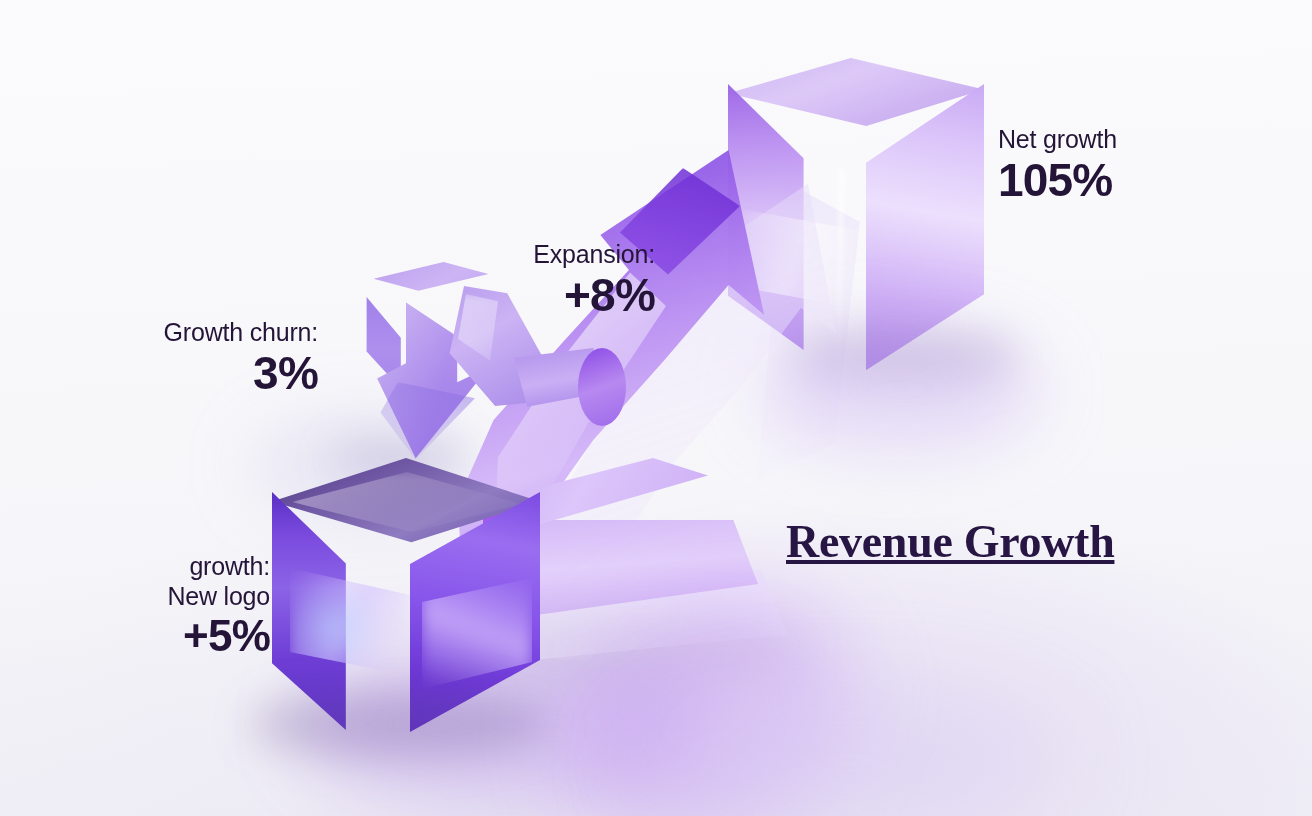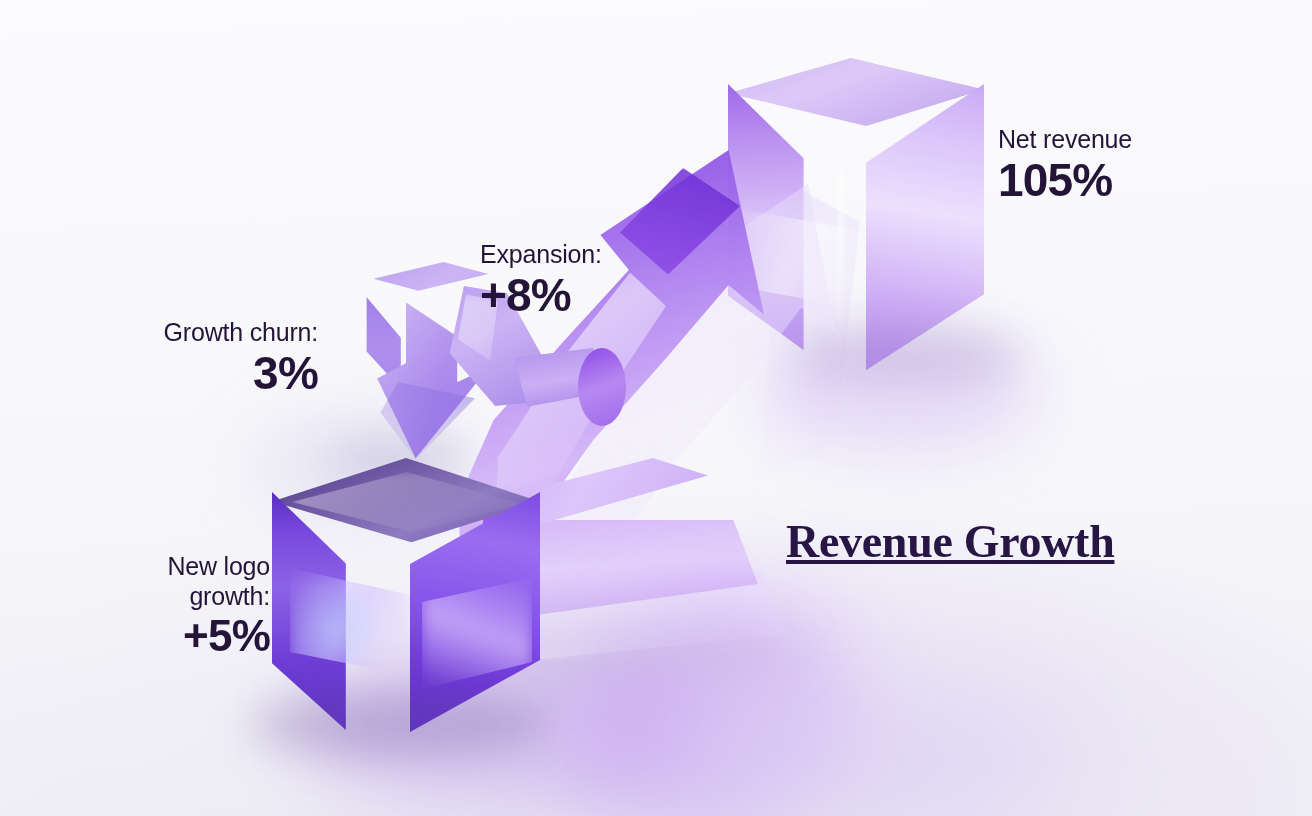--- a/index.html
+++ b/index.html
@@ -224,21 +224,21 @@
     filter:blur(0.6px);
   }
 
   
   .label{position:absolute;color:#241538;letter-spacing:-0.2px;}
   .label .cap{display:block;font-size:25px;font-weight:400;line-height:1.18;}
   .label .val{display:block;font-size:46px;font-weight:700;line-height:1.12;letter-spacing:-0.8px;}
 
   .lbl-nrr{left:998px;top:125px;text-align:left;width:250px;}
   .lbl-churn{left:120px;top:318px;text-align:right;width:198px;}
-  .lbl-exp{left:480px;top:240px;width:175px;}
+  .lbl-exp{left:480px;top:240px;text-align:right;width:175px;}
   .lbl-logo{left:110px;top:552px;text-align:right;width:160px;}
   .lbl-logo .val{font-size:44px;}
 
   .title{
     position:absolute;left:786px;top:516px;width:420px;
     font-family:"Liberation Serif", serif;
     font-weight:700;font-size:46px;line-height:1.13;
     color:#271643;letter-spacing:-0.3px;text-decoration:underline;
   }
   .title span{display:block;}
@@ -297,37 +297,37 @@
     <div class="top"></div>
     <div class="left"></div>
     <div class="right"></div>
     <div class="caustic-in"></div>
     <div class="caustic-in2"></div>
     <div class="topgloss"></div>
   </div>
   <div class="shadow sh-cube-a"></div>
 
   <div class="label lbl-nrr">
-    <span class="cap">Net revenue</span>
+    <span class="cap">Net growth</span>
     <span class="val">105%</span>
   </div>
 
   <div class="label lbl-churn">
     <span class="cap">Growth churn:</span>
     <span class="val">3%</span>
   </div>
 
   <div class="label lbl-exp">
     <span class="cap">Expansion:</span>
     <span class="val">+8%</span>
   </div>
 
   <div class="label lbl-logo">
+    <span class="cap">growth:</span>
     <span class="cap">New logo</span>
-    <span class="cap">growth:</span>
     <span class="val">+5%</span>
   </div>
 
   <div class="title">
     <span>Revenue Growth</span>
   </div>
 
 </div>
 
 </body></html>

